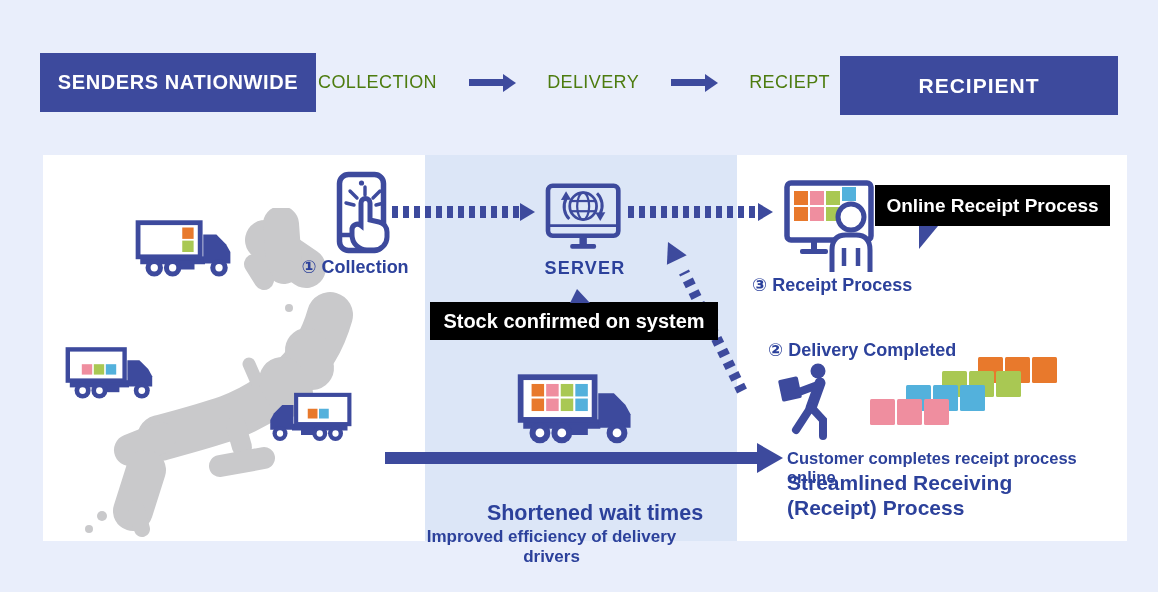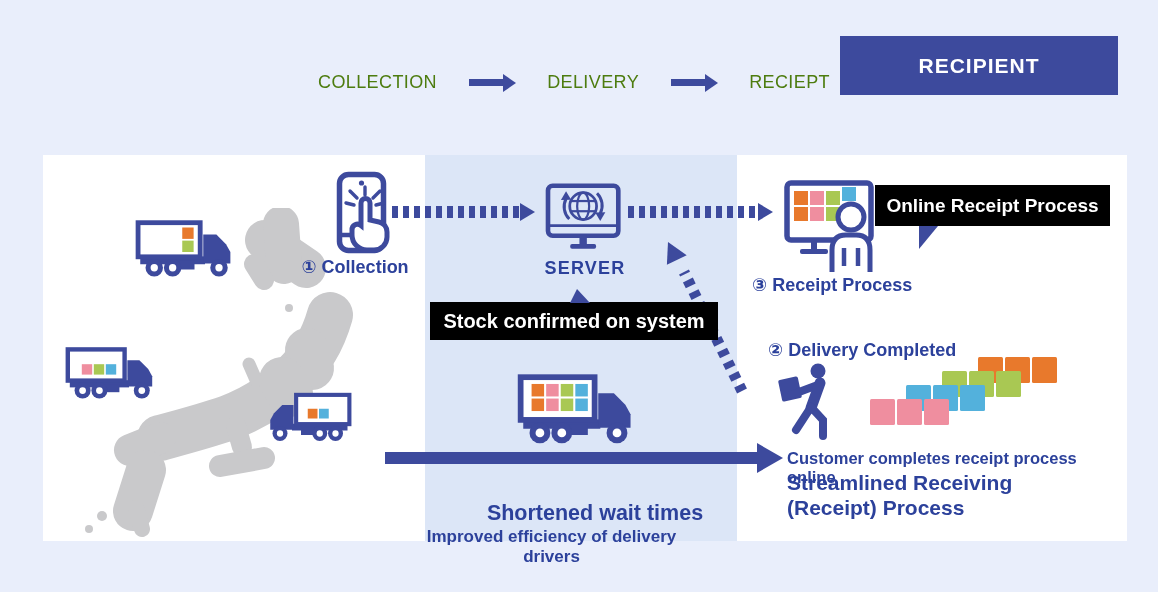--- a/index.html
+++ b/index.html
@@ -12,21 +12,21 @@
     background:#e9eefb;
   }
   .abs{position:absolute;}
   
   .hdr-box{
     background:#3d4a9d;color:#ffffff;font-weight:bold;
     display:flex;align-items:center;justify-content:center;
     letter-spacing:.6px;
   }
   .hdr-senders{left:40px;top:53px;width:276px;height:59px;font-size:20px;}
-  .hdr-recipient{left:840px;top:36px;width:278px;height:59px;font-size:21px;letter-spacing:1px;}
+  .hdr-recipient{left:840px;top:56px;width:278px;height:59px;font-size:21px;letter-spacing:1px;}
   .hdr-steps{
     left:318px;top:53px;width:512px;height:59px;
     display:flex;align-items:center;justify-content:space-between;
   }
   .hdr-step{color:#4d7c0f;font-weight:normal;font-size:18px;letter-spacing:.4px;white-space:nowrap;}
   .solid-arrow{display:flex;align-items:center;}
   .solid-arrow .shaft{width:34px;height:7px;background:#3d4a9d;}
   .solid-arrow .head{
     width:0;height:0;border-left:13px solid #3d4a9d;
     border-top:9px solid transparent;border-bottom:9px solid transparent;
@@ -83,20 +83,23 @@
     border-left:26px solid #3d4a9d;
     border-top:15px solid transparent;border-bottom:15px solid transparent;
   }
   svg{display:block;}
 </style>
 </head>
 <body>
 
 <div class="stage">
 
+  <div class="abs hdr-box hdr-senders">
+    <span>SENDERS NATIONWIDE</span>
+  </div>
 
   <div class="abs hdr-steps">
     <span class="hdr-step">COLLECTION</span>
     <span class="solid-arrow">
         <span class="shaft"></span>
         <span class="head"></span>
       </span>
     <span class="hdr-step">DELIVERY</span>
     <span class="solid-arrow">
         <span class="shaft"></span>

